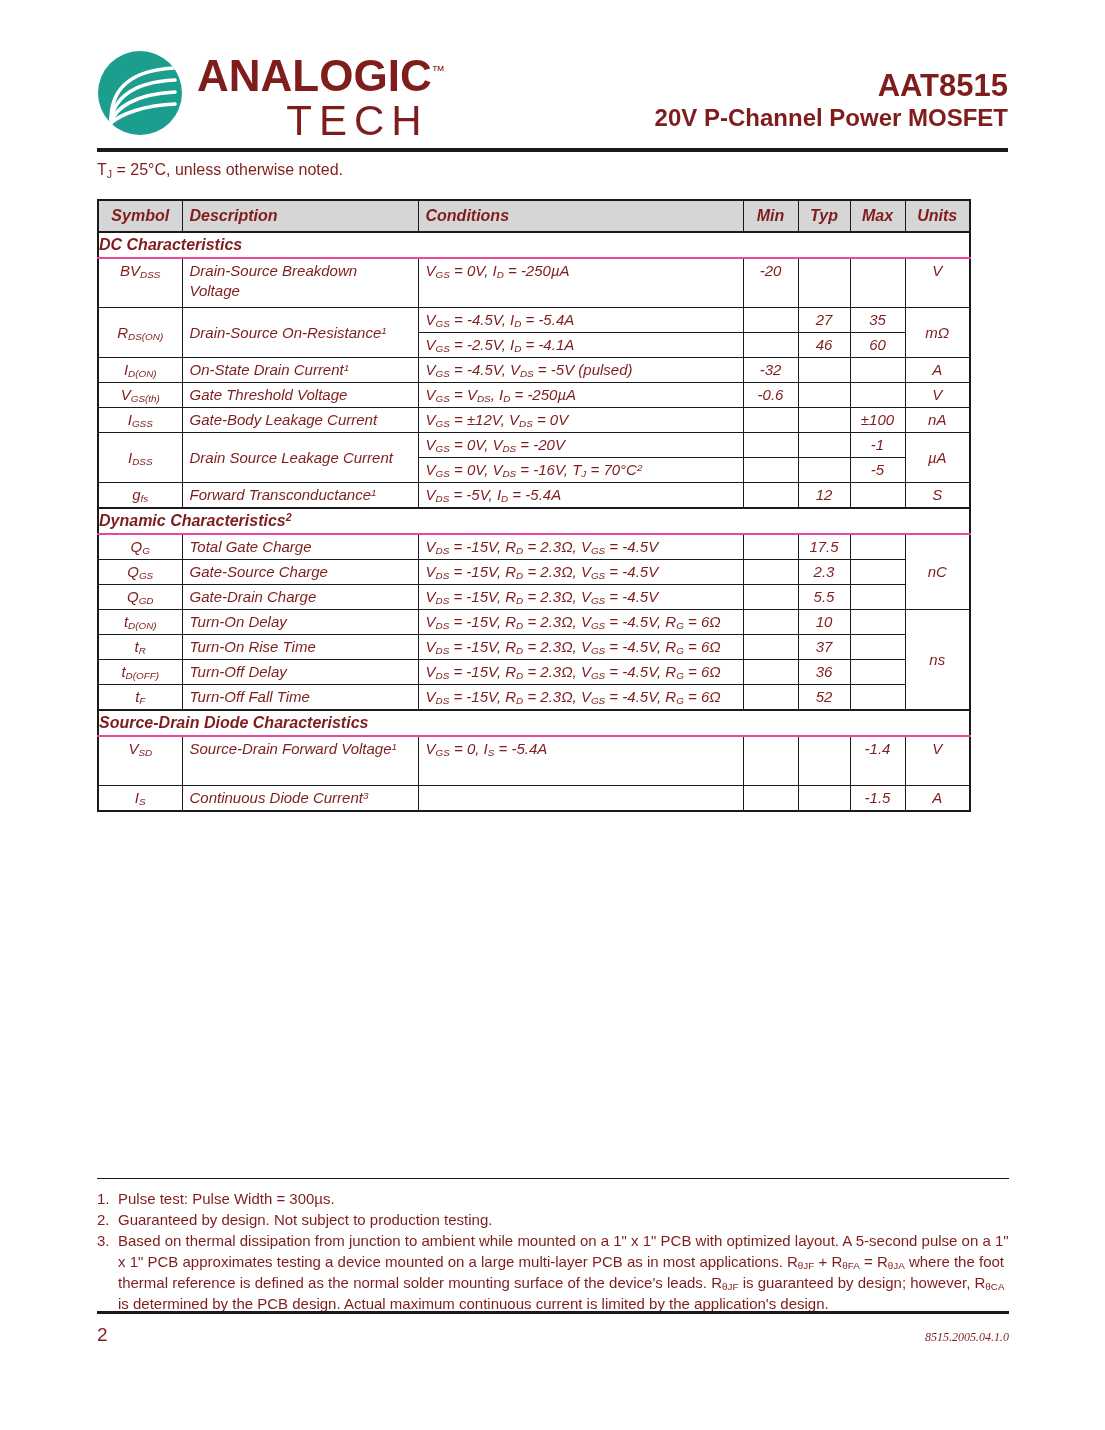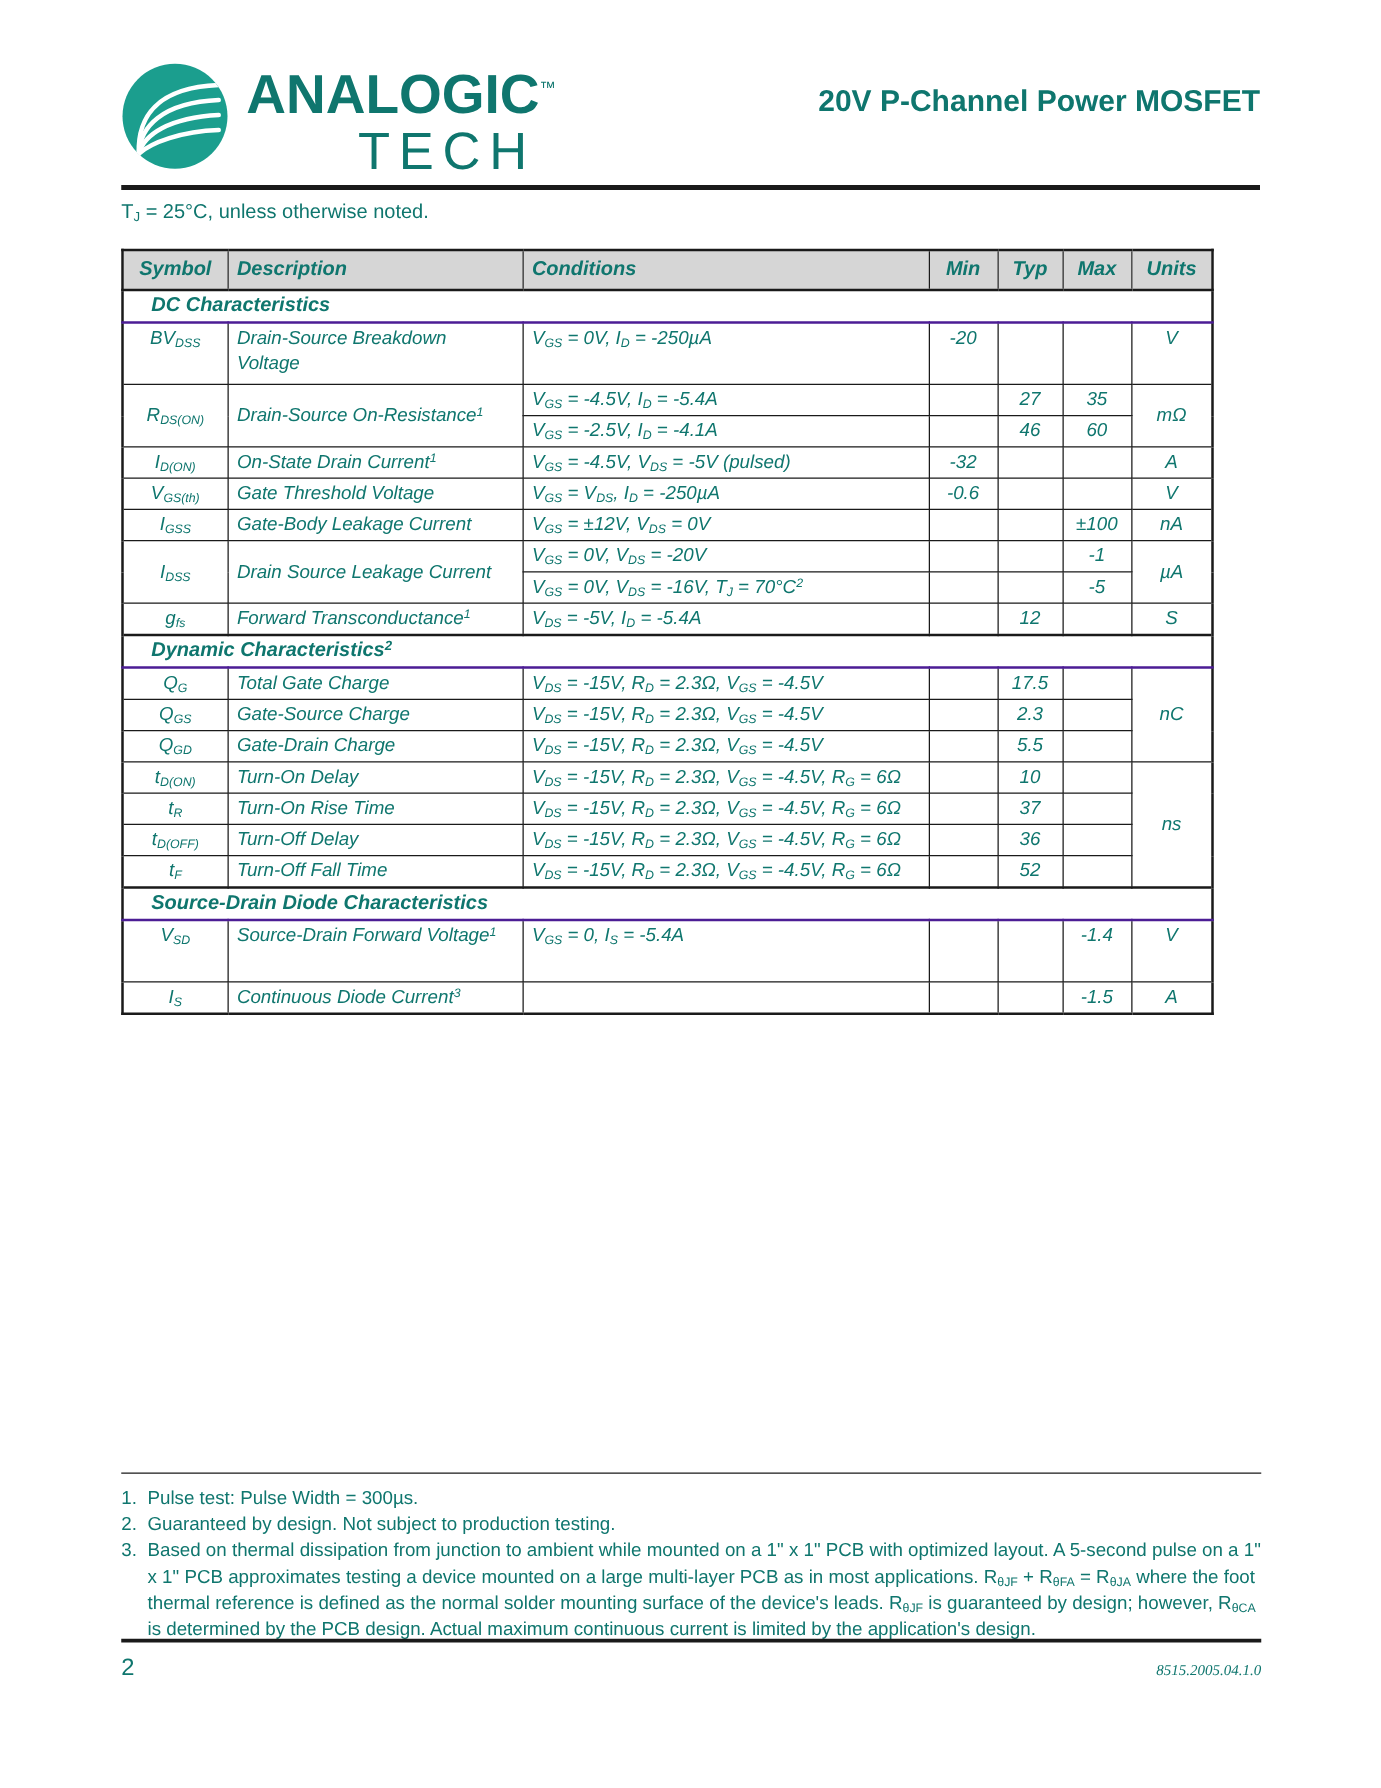--- a/index.html
+++ b/index.html
@@ -1,18 +1,18 @@
 <!DOCTYPE html>
 <html><head>
 <meta charset="utf-8">
 <style>
   html,body{margin:0;padding:0;background:#e8e8e8;}
   .page{
     width:1105px;height:1430px;background:#ffffff;position:relative;
-    font-family:"Liberation Sans", sans-serif;color:#0f766e;overflow:hidden;
+    font-family:"Liberation Sans", sans-serif;color:#7f1d1d;overflow:hidden;
     margin:0 auto;
   }
   .content{position:absolute;left:97px;right:97px;top:0;}
 
   
   .header{display:flex;justify-content:space-between;align-items:flex-start;padding-top:50px;}
   .logo{display:flex;align-items:flex-start;}
   .logo-mark{width:86px;height:86px;flex:0 0 auto;}
   .brand{margin-left:14px;line-height:1;margin-top:4px;}
   .brand-line1{font-size:44px;font-weight:700;letter-spacing:0px;white-space:nowrap;}
@@ -32,21 +32,21 @@
   sup{font-size:66%;vertical-align:0.45em;line-height:0;}
 
   
   table.spec{border-collapse:collapse;table-layout:fixed;width:872px;margin-top:20px;
     font-size:15px;font-style:italic;}
   table.spec td{border:1px solid #1a1a1a;padding:2px 7px;line-height:20px;vertical-align:top;
     overflow:hidden;white-space:normal;}
   table.spec .thead td{background:#d6d6d6;font-weight:700;font-size:16px;
     border-bottom:2px solid #1a1a1a;border-top:2px solid #1a1a1a;padding:5px 7px;}
   table.spec .secrow td{font-weight:700;font-size:16px;border-top:2px solid #1a1a1a;
-    border-bottom:2px solid #4c1d95;padding:2px 22px;}
+    border-bottom:2px solid #ec4899;padding:2px 0;}
   table.spec td.first{border-left:2px solid #1a1a1a;}
   table.spec td.last{border-right:2px solid #1a1a1a;}
   table.spec tr.bottom td{border-bottom:2px solid #1a1a1a;}
   .c{text-align:center;}
   .vmid{vertical-align:middle !important;}
   .h2row td{height:44px;}
 
   
   .footnotes{position:absolute;left:97px;right:96px;top:1178px;border-top:1px solid #1a1a1a;
     padding-top:9px;font-size:15px;line-height:21px;}
@@ -82,20 +82,21 @@
             <path d="M14 73 C18 58, 38 44, 78 42"></path>
             <path d="M14 73 C24 64, 48 55, 78 54"></path>
           </g>
         </svg>
         <div class="brand">
           <div class="brand-line1"><span>ANALOGIC</span><span class="brand-tm">™</span></div>
           <div class="brand-line2">TECH</div>
         </div>
       </div>
       <div class="titles">
+        <div class="part-number">AAT8515</div>
         <div class="part-subtitle">20V P-Channel Power MOSFET</div>
       </div>
     </div>
     <div class="header-rule"></div>
 
     <div class="section-note">T<sub>J</sub> = 25°C, unless otherwise noted.</div>
 
     <table class="spec">
       <colgroup>
         <col style="width:84px">

